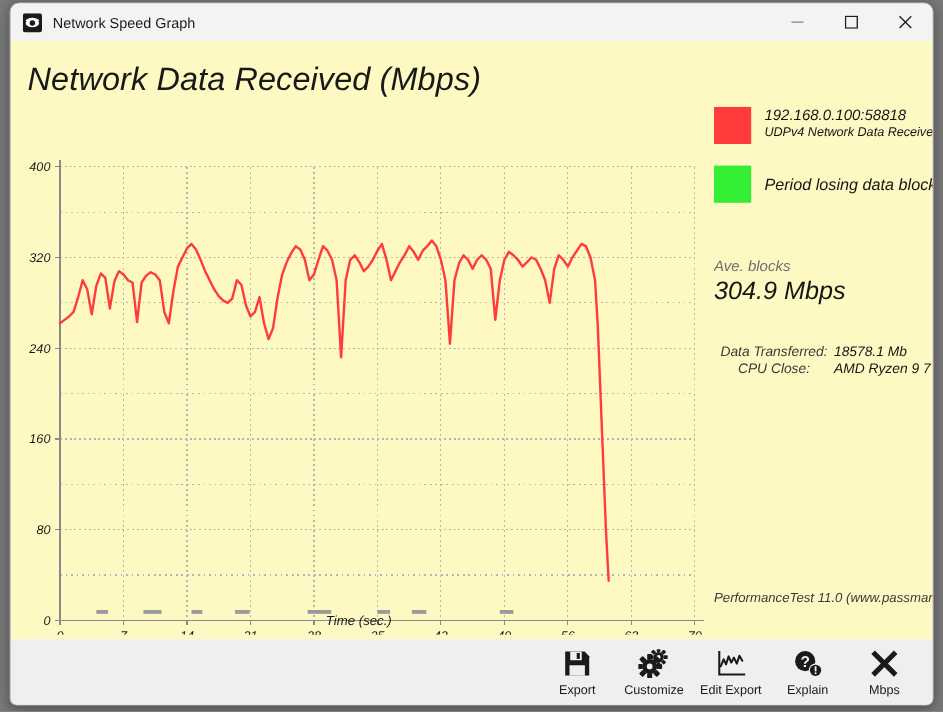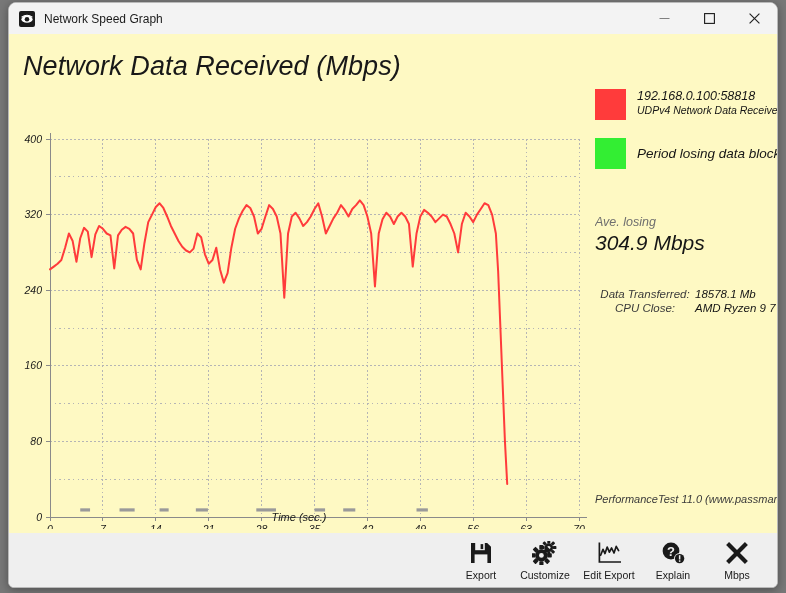--- a/index.html
+++ b/index.html
@@ -291,21 +291,21 @@
           </div>
         </div>
 
         <div class="legend-row" style="left:0px; top:49px;">
           <div class="swatch" style="background: rgb(51, 238, 51);"></div>
           <div class="legend-texts">
             <div class="legend-single">Period losing data blocks</div>
           </div>
         </div>
 
-        <div id="ave-label">Ave. losing</div>
+        <div id="ave-label">Ave. blocks</div>
         <div id="ave-value">304.9 Mbps</div>
 
         <div id="stats">
           <div class="stat-row">
             <span class="stat-key">Data Transferred:</span>
             <span class="stat-val">18578.1 Mb</span>
           </div>
           <div class="stat-row">
             <span class="stat-key">CPU Close:</span>
             <span class="stat-val">AMD Ryzen 9 7</span>

